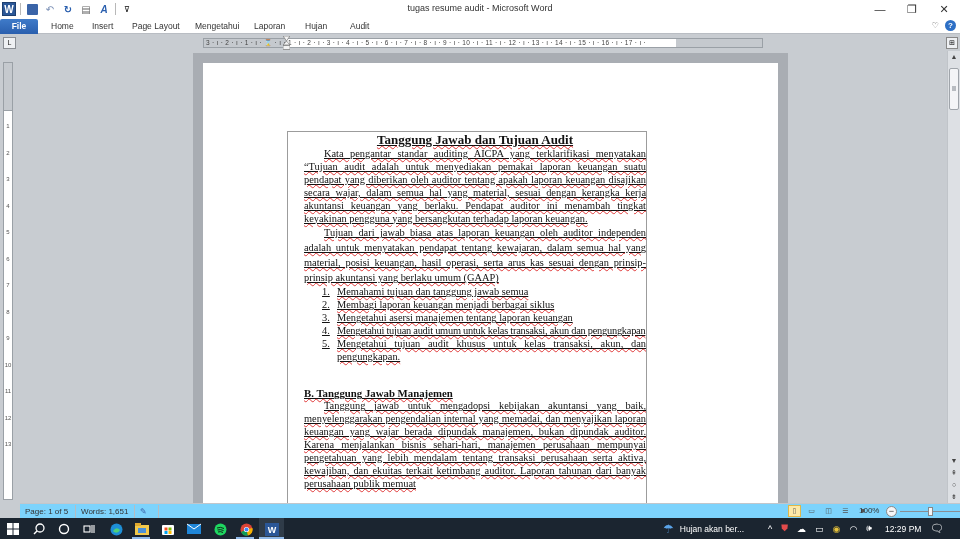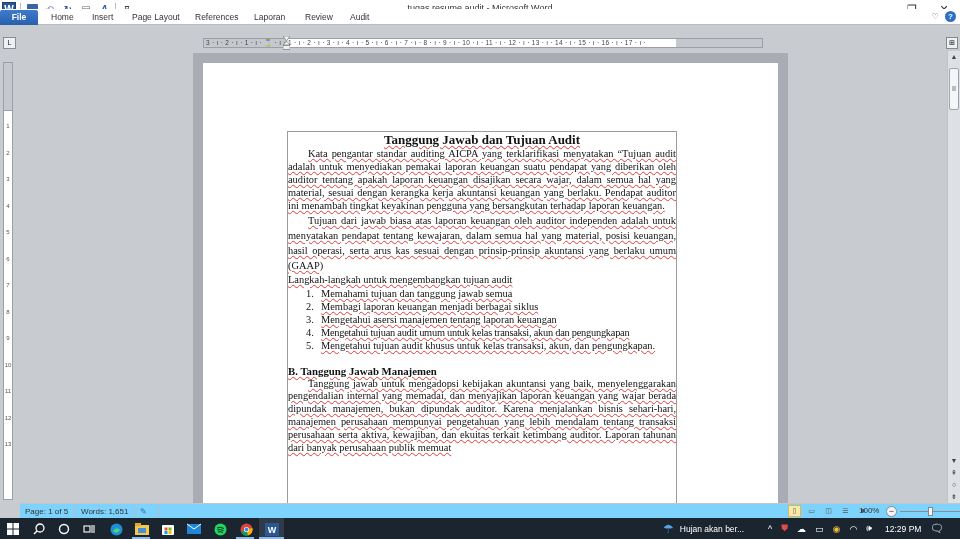--- a/index.html
+++ b/index.html
@@ -11,21 +11,21 @@
   .qat { position: absolute; left: 2px; top: 1px; display: flex; align-items: center; gap: 4px; height: 16px; }
   .qat .ic { width: 14px; height: 14px; display: inline-flex; align-items: center; justify-content: center; font-size: 10px; }
   .word-logo { background: #2b5797; color: #fff; font-weight: bold; font-size: 9px; border: 1px solid #1d3f70; }
   .save-ic { background: #3a64a8; border-radius: 1px; width: 11px !important; height: 11px !important; }
   .sep { width: 1px; height: 12px; background: #b8b8b8; }
   .title-text { position: absolute; left: 0; right: 0; top: 3px; text-align: center; font-size: 9px; color: #333; }
   .winctl { position: absolute; right: 0; top: 0; display: flex; }
   .winctl div { width: 32px; height: 18px; display: flex; align-items: center; justify-content: center; font-size: 11px; color: #333; }
 
   
-  .tabs { position: absolute; left: 0; top: 9px; width: 960px; height: 16px; background: #ffffff; border-bottom: 1px solid #b9bdc3; }
+  .tabs { position: absolute; left: 0; top: 18px; width: 960px; height: 16px; background: #ffffff; border-bottom: 1px solid #b9bdc3; }
   .tab { position: absolute; top: 1px; height: 15px; font-size: 8.5px; color: #333; line-height: 15px; }
   .tab.file { left: 0; width: 38px; background: linear-gradient(#3f7bc9, #2a5fae); color: #fff; text-align: center; font-weight: bold; border-radius: 2px 2px 0 0; }
   .help-area { position: absolute; right: 4px; top: 2px; display: flex; gap: 6px; align-items: center; }
   .help-ic { width: 11px; height: 11px; border-radius: 50%; background: #2d6fc5; color: #fff; font-size: 8px; font-weight: bold; text-align: center; line-height: 11px; }
   .heart-ic { font-size: 8px; color: #666; }
 
   
   .ruler-area { position: absolute; left: 0; top: 35px; width: 960px; height: 16px; background: #c8ccd1; }
   .tab-selector { position: absolute; left: 3px; top: 2px; width: 13px; height: 12px; border: 1px solid #8a8e94; background: #eef0f3; font-size: 7px; line-height: 10px; text-align: center; color: #222; }
   .hruler { position: absolute; left: 203px; top: 3px; width: 560px; height: 10px; border: 1px solid #9aa0a6; background: #c5c9ce; font-size: 6.5px; color: #444; }
@@ -37,22 +37,22 @@
   
   .vruler { position: absolute; left: 3px; top: 62px; width: 10px; height: 438px; border: 1px solid #9aa0a6; background: #ffffff; }
   .vruler .grey { position: absolute; left: 0; top: 0; width: 8px; height: 48px; background: #c5c9ce; border-bottom: 1px solid #9aa0a6; }
   .vruler .vnums { position: absolute; left: 0; top: 50px; width: 8px; font-size: 6px; color: #555; text-align: center; }
   .vruler .vnums span { display: block; height: 26.5px; line-height: 26.5px; }
 
   
   .doc-area { position: absolute; left: 17px; top: 51px; width: 930px; height: 452px; background: #c8ccd1; overflow: hidden; }
   .page-shadow { position: absolute; left: 176px; top: 2px; width: 595px; height: 460px; background: #a9adb3; }
   .page { position: absolute; left: 186px; top: 12px; width: 575px; height: 460px; background: #ffffff; }
-  .textframe { position: absolute; left: 84px; top: 68px; width: 390px; height: 400px; border: 1px solid #9c9c9c; border-bottom: none; padding: 0 0 0 0;
-    font-family: "Liberation Serif", "DejaVu Serif", serif; font-size: 10.4px; color: #111; line-height: 12.9px; }
+  .textframe { position: absolute; left: 84px; top: 68px; width: 360px; height: 400px; border: 1px solid #9c9c9c; border-bottom: none; padding: 0 0 0 16px;
+    font-family: "Liberation Serif", "DejaVu Serif", serif; font-size: 10.4px; color: #111; line-height: 12.9px; text-decoration: underline; }
   .doc-title { text-align: center; font-weight: bold; font-size: 13px; line-height: 16px; margin-top: 0; text-decoration: underline; text-decoration-color: #d33; text-decoration-style: wavy; text-decoration-thickness: 0.5px; }
   .heading { font-weight: bold; font-size: 10.8px; margin-top: 10px; line-height: 13px; }
   .para { text-align: justify; text-align-last: auto; text-indent: 20px; }
   .sq { text-decoration: underline; text-decoration-style: wavy; text-decoration-color: #e03a3a; text-decoration-thickness: 0.5px; text-underline-offset: 1px; }
   .para.sq, .list li .sq { }
   .para2 { line-height: 15px; }
   .plain { line-height: 14px; }
   ol.list { list-style: none; margin-left: 18px; }
   ol.list li { display: flex; line-height: 13px; }
   ol.list li .num { width: 15px; flex: none; }
@@ -110,23 +110,23 @@
     <div>❐</div>
     <div>✕</div>
   </div>
 </div>
 
 <div class="tabs">
   <div class="tab file">File</div>
   <div class="tab" style="left:51px">Home</div>
   <div class="tab" style="left:92px">Insert</div>
   <div class="tab" style="left:132px">Page Layout</div>
-  <div class="tab" style="left:195px">References</div>
+  <div class="tab" style="left:195px">Mengetahui</div>
   <div class="tab" style="left:254px">Laporan</div>
-  <div class="tab" style="left:305px">Review</div>
+  <div class="tab" style="left:305px">Hujan</div>
   <div class="tab" style="left:350px">Audit</div>
   <div class="help-area">
     <span class="heart-ic">♡</span>
     <span class="help-ic">?</span>
   </div>
 </div>
 
 <div class="ruler-area">
   <div class="tab-selector">L</div>
   <div class="hruler">
@@ -160,21 +160,20 @@
   </div>
 </div>
 
 <div class="doc-area">
   <div class="page-shadow"></div>
   <div class="page">
     <div class="textframe">
       <div class="doc-title">Tanggung Jawab dan Tujuan Audit</div>
       <div class="para sq">Kata pengantar standar auditing AICPA yang terklarifikasi menyatakan “Tujuan audit adalah untuk menyediakan pemakai laporan keuangan suatu pendapat yang diberikan oleh auditor tentang apakah laporan keuangan disajikan secara wajar, dalam semua hal yang material, sesuai dengan kerangka kerja akuntansi keuangan yang berlaku. Pendapat auditor ini menambah tingkat keyakinan pengguna yang bersangkutan terhadap laporan keuangan.</div>
       <div class="para para2 sq">Tujuan dari jawab biasa atas laporan keuangan oleh auditor independen adalah untuk menyatakan pendapat tentang kewajaran, dalam semua hal yang material, posisi keuangan, hasil operasi, serta arus kas sesuai dengan prinsip-prinsip akuntansi yang berlaku umum (GAAP)</div>
-      <div class="plain sq">Langkah-langkah untuk mengembangkan tujuan audit</div>
       <ol class="list">
         <li>
             <span class="num">1.</span>
             <span class="txt sq">Memahami tujuan dan tanggung jawab semua</span>
           </li>
         <li>
             <span class="num">2.</span>
             <span class="txt sq">Membagi laporan keuangan menjadi berbagai siklus</span>
           </li>
         <li>
@@ -184,21 +183,21 @@
         <li>
             <span class="num">4.</span>
             <span class="txt sq" style="letter-spacing:-0.25px">Mengetahui tujuan audit umum untuk kelas transaksi, akun dan pengungkapan</span>
           </li>
         <li>
             <span class="num">5.</span>
             <span class="txt sq">Mengetahui tujuan audit khusus untuk kelas transaksi, akun, dan pengungkapan.</span>
           </li>
       </ol>
       <div class="spacer"></div>
-      <div class="heading sq" style="margin-top:3px">B. Tanggung Jawab Manajemen</div>
+      <div class="heading sq" style="margin-top:14px">B. Tanggung Jawab Manajemen</div>
       <div class="para sq">Tanggung jawab untuk mengadopsi kebijakan akuntansi yang baik, menyelenggarakan pengendalian internal yang memadai, dan menyajikan laporan keuangan yang wajar berada dipundak manajemen, bukan dipundak auditor. Karena menjalankan bisnis sehari-hari, manajemen perusahaan mempunyai pengetahuan yang lebih mendalam tentang transaksi perusahaan serta aktiva, kewajiban, dan ekuitas terkait ketimbang auditor. Laporan tahunan dari banyak perusahaan publik memuat</div>
     </div>
   </div>
 </div>
 
 <div class="vscroll">
   <div class="arrow">▲</div>
   <div class="thumb"></div>
   <div class="bottom-btns">
     <div>▼</div>

